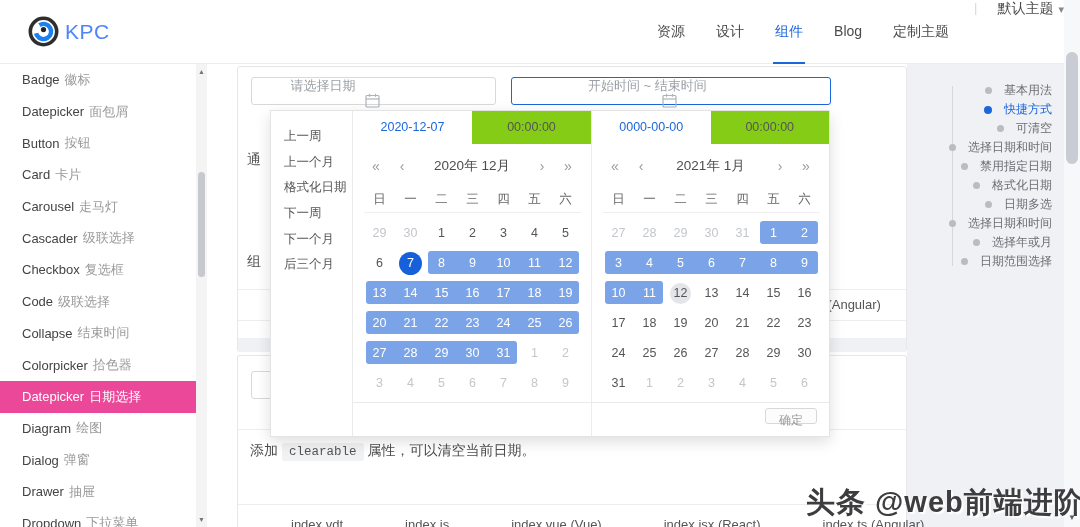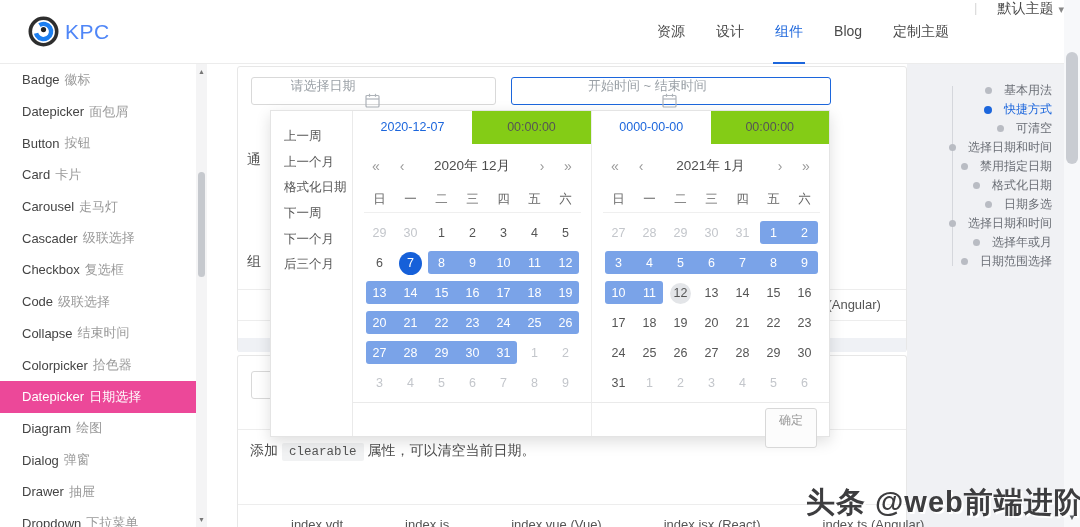--- a/index.html
+++ b/index.html
@@ -98,21 +98,21 @@
   .day.muted { color:#c3c6cb; }
   .day.range { color:#fff; }
   .day.range::before { content:""; position:absolute; left:0; right:0; top:3px; bottom:4px; background:#7aa3e8; }
   .day.range.rstart::before { left:2px; border-radius:3px 0 0 3px; }
   .day.range.rend::before { right:2px; border-radius:0 3px 3px 0; }
   .day.selected { color:#fff; }
   .day.selected::before { content:""; position:absolute; left:4px; top:3.5px; width:23px; height:23px; border-radius:50%; background:#1660d9; }
   .day.today::before { content:""; position:absolute; left:5px; top:4.5px; width:21px; height:21px; border-radius:50%; background:#e3e5e8; }
 
   .popup-footer { position:absolute; left:82px; right:0; bottom:0; height:34px; border-top:1px solid #eaeaea; }
-  .ok-btn { position:absolute; right:12px; top:5px; width:52px; height:40px; border:1px solid #d8d8d8; border-radius:3px; background:#fcfcfc; color:#999; font-size:12px; text-align:center; line-height:22px; cursor:pointer; }
+  .ok-btn { position:absolute; right:12px; top:5px; width:52px; height:16px; border:1px solid #d8d8d8; border-radius:3px; background:#fcfcfc; color:#999; font-size:12px; text-align:center; line-height:22px; cursor:pointer; }
 
   
   .watermark { position:absolute; left:806px; top:483px; z-index:50; font-size:29px; font-weight:700; color:#3d3d3f; letter-spacing:1px; text-shadow:2px 2px 0 rgba(255,255,255,.95); white-space:nowrap; }
 </style>
 </head>
 <body>
 
 <div class="right-rail"></div>
 
 <div class="card card1">

